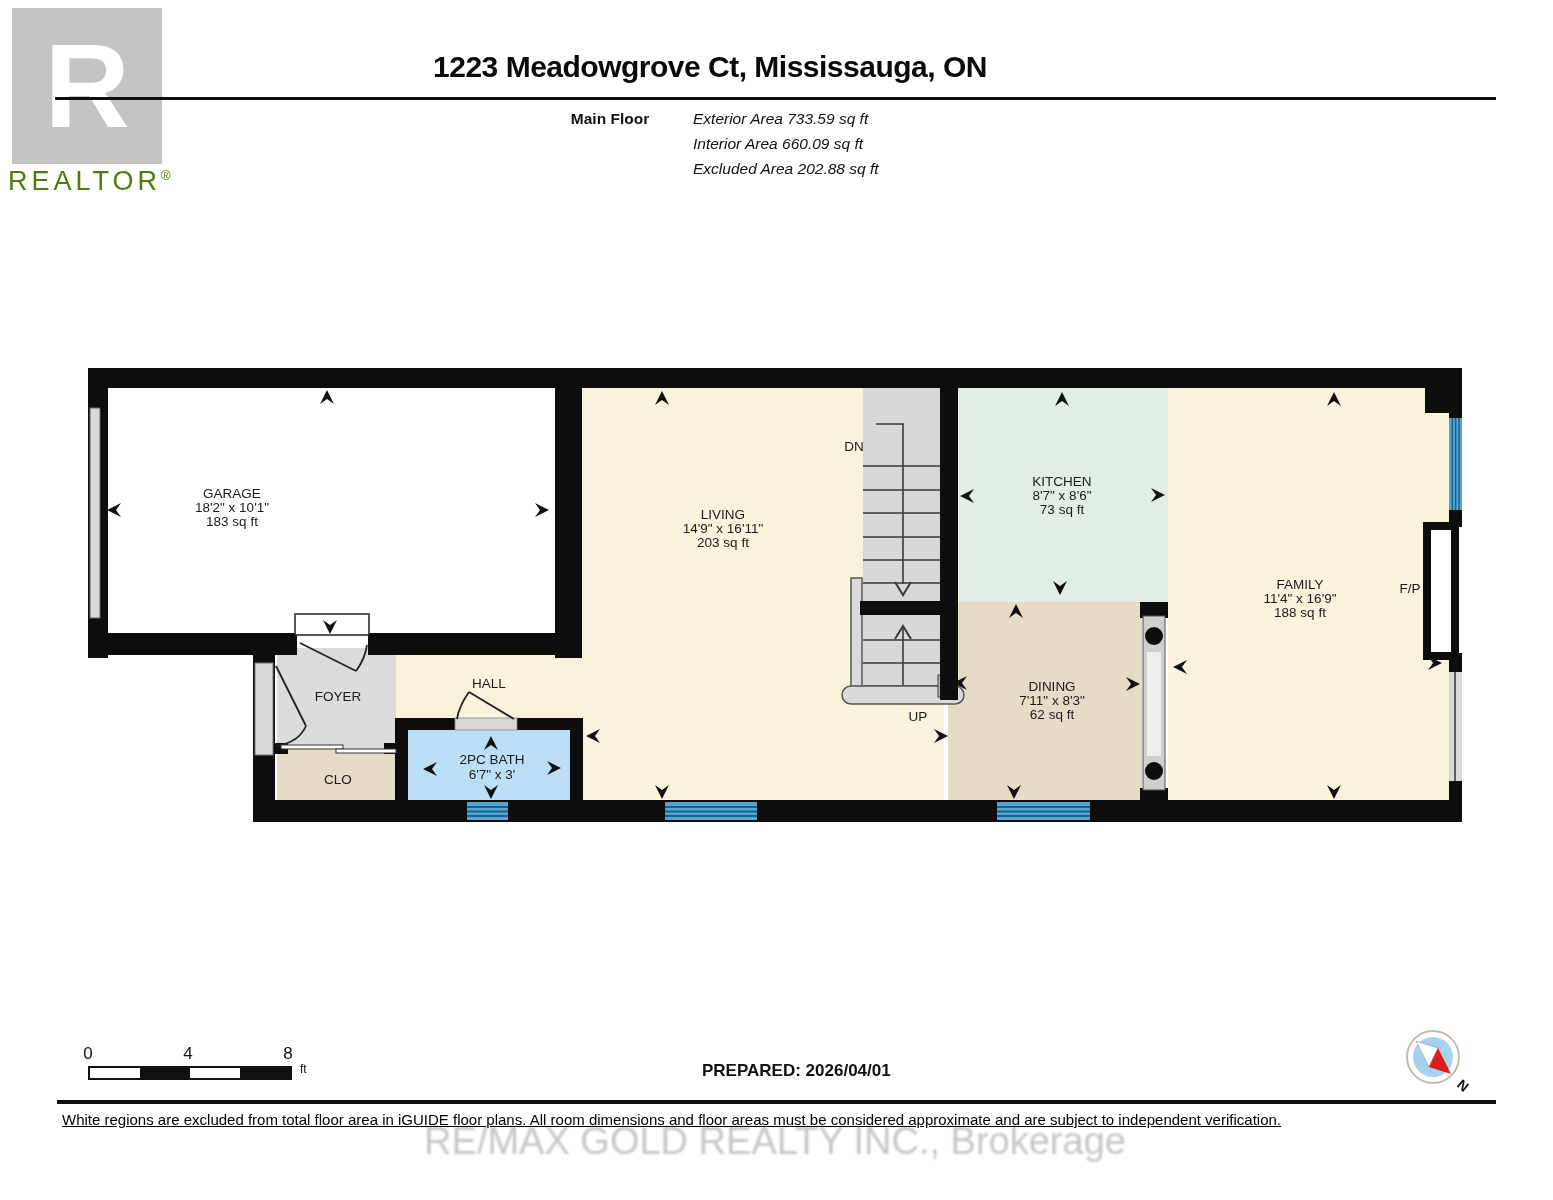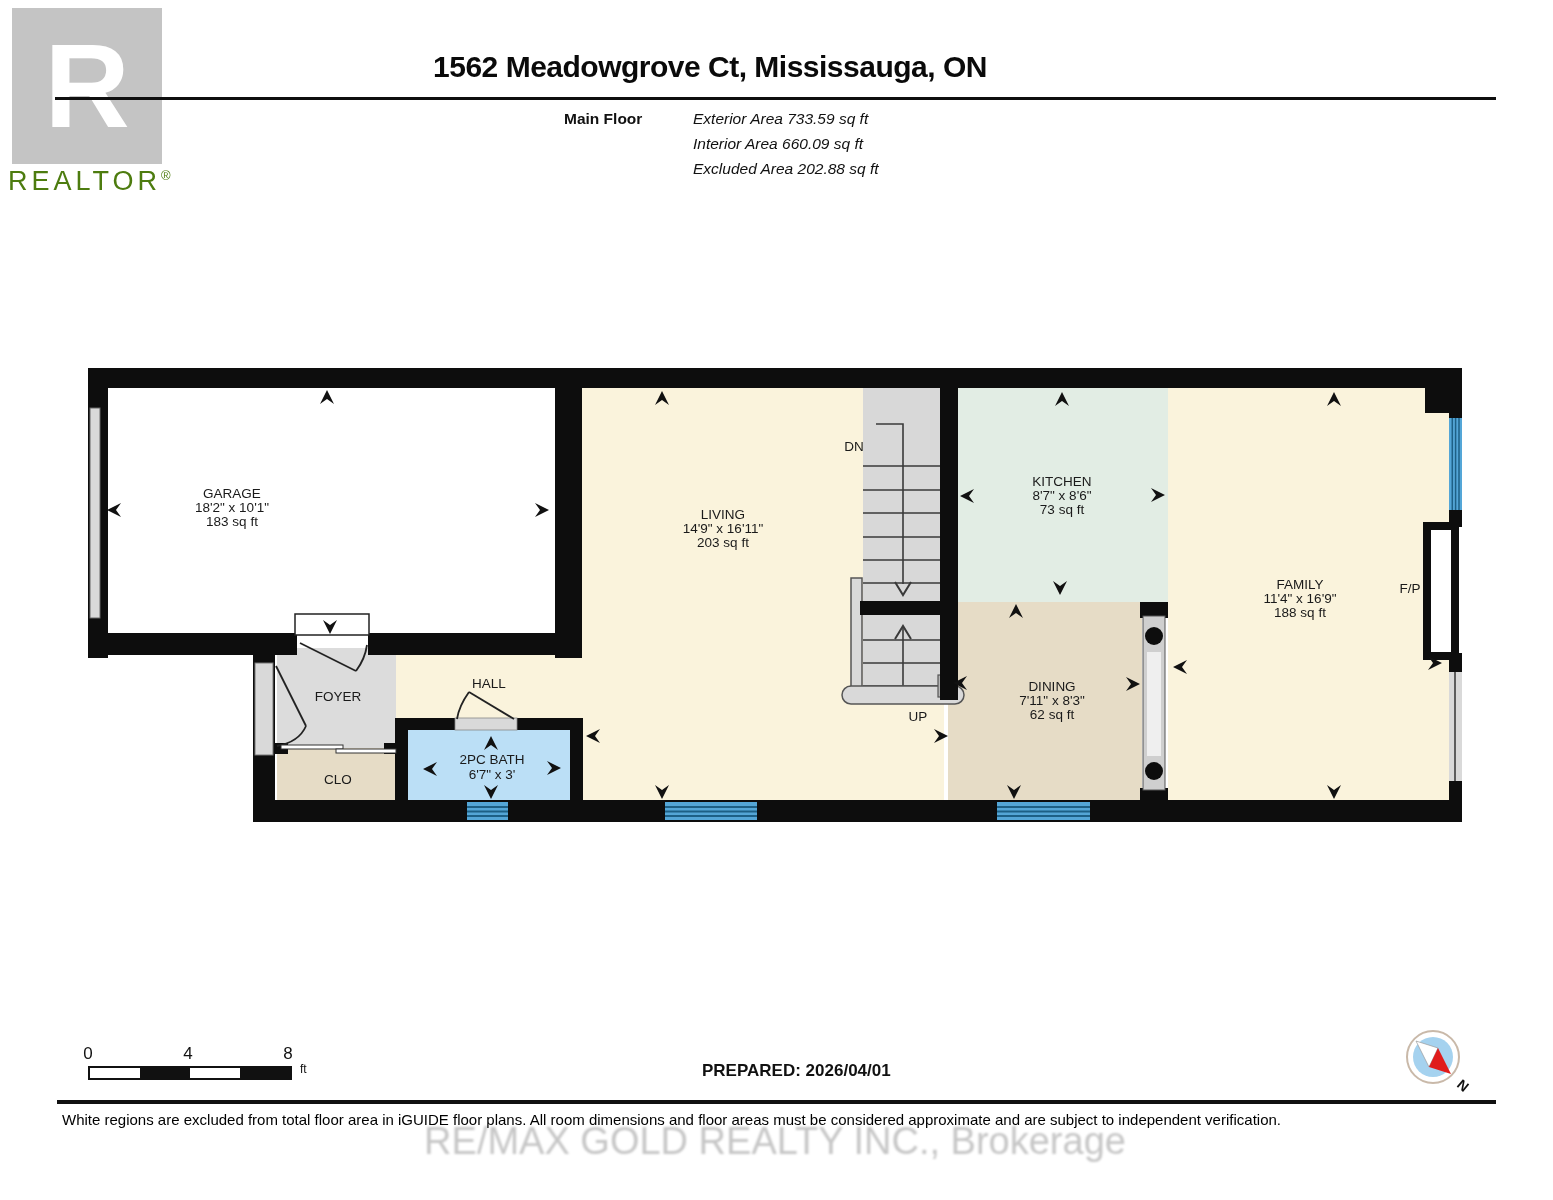--- a/index.html
+++ b/index.html
@@ -3,21 +3,21 @@
 <meta charset="utf-8">
 <style>
   html,body{margin:0;padding:0;background:#fff;}
   #app{position:relative;width:1553px;height:1200px;background:#fff;overflow:hidden;
        font-family:"Liberation Sans", sans-serif;color:#111;}
   .abs{position:absolute;}
   
   #title{left:380px;top:50px;width:660px;text-align:center;font-size:30px;font-weight:bold;
          letter-spacing:-0.5px;color:#0a0a0a;}
   #header-line{left:55px;top:97px;width:1441px;height:3px;background:#0f0f0f;}
-  #floor-label{left:564px;top:110px;width:140px;text-align:left;font-size:15.5px;font-weight:bold;}
+  #floor-label{left:540px;top:110px;width:140px;text-align:center;font-size:15.5px;font-weight:bold;}
   .area-line{left:693px;font-size:15.5px;font-style:italic;}
   
   #logo-box{left:12px;top:8px;width:150px;height:156px;background:var(--c-logo-gray,#c4c4c4);
             display:flex;align-items:center;justify-content:center;}
   #logo-r{color:#fff;font-size:118px;font-weight:bold;line-height:1;}
   #logo-word{left:8px;top:166px;width:170px;font-size:27px;letter-spacing:4px;color:#4d7c0f;}
   #logo-word sup{font-size:13px;letter-spacing:0;}
   
   #plan{left:0;top:0;}
   text{font-family:"Liberation Sans",sans-serif;}
@@ -28,35 +28,35 @@
   .arrow{fill:#111;}
   
   #scale-num-0,#scale-num-4,#scale-num-8{top:1044px;font-size:17px;width:20px;text-align:center;}
   #scale-num-0{left:78px;} #scale-num-4{left:178px;} #scale-num-8{left:278px;}
   #scale-bar{left:88px;top:1066px;width:200px;height:10px;border:2px solid #111;display:flex;}
   #scale-bar div{width:50px;height:100%;}
   .seg-w{background:#fff;} .seg-b{background:#111;}
   #scale-unit{left:300px;top:1062px;font-size:12px;}
   #prepared{left:702px;top:1061px;font-size:17px;font-weight:bold;}
   #footer-line{left:57px;top:1100px;width:1439px;height:4px;background:#111;}
-  #disclaimer{left:62px;top:1111px;width:1440px;font-size:15px;color:#000;z-index:6;}
+  #disclaimer{left:62px;top:1111px;width:1440px;font-size:15px;color:#000;z-index:6;text-decoration:underline;}
   #watermark{left:340px;top:1120px;width:870px;text-align:center;font-size:38px;color:#c6c6c6;
              filter:blur(1.2px);z-index:5;white-space:nowrap;}
 </style>
 </head>
 <body>
 
 <div id="app">
 
   <div class="abs" id="logo-box">
     <span id="logo-r">R</span>
   </div>
   <div class="abs" id="logo-word"><span>REALTOR</span><sup>®</sup></div>
 
-  <div class="abs" id="title">1562 Meadowgrove Ct, Mississauga, ON</div>
+  <div class="abs" id="title">1223 Meadowgrove Ct, Mississauga, ON</div>
   <div class="abs" id="header-line"></div>
   <div class="abs" id="floor-label">Main Floor</div>
   <div class="abs area-line" style="top:110px">Exterior Area 733.59 sq ft</div>
   <div class="abs area-line" style="top:135px">Interior Area 660.09 sq ft</div>
   <div class="abs area-line" style="top:160px">Excluded Area 202.88 sq ft</div>
 
   <svg id="plan" class="abs" width="1553" height="1200" viewBox="0 0 1553 1200">
 
     <g>
       <rect x="105" y="385" width="452" height="250" fill="#ffffff"></rect>

